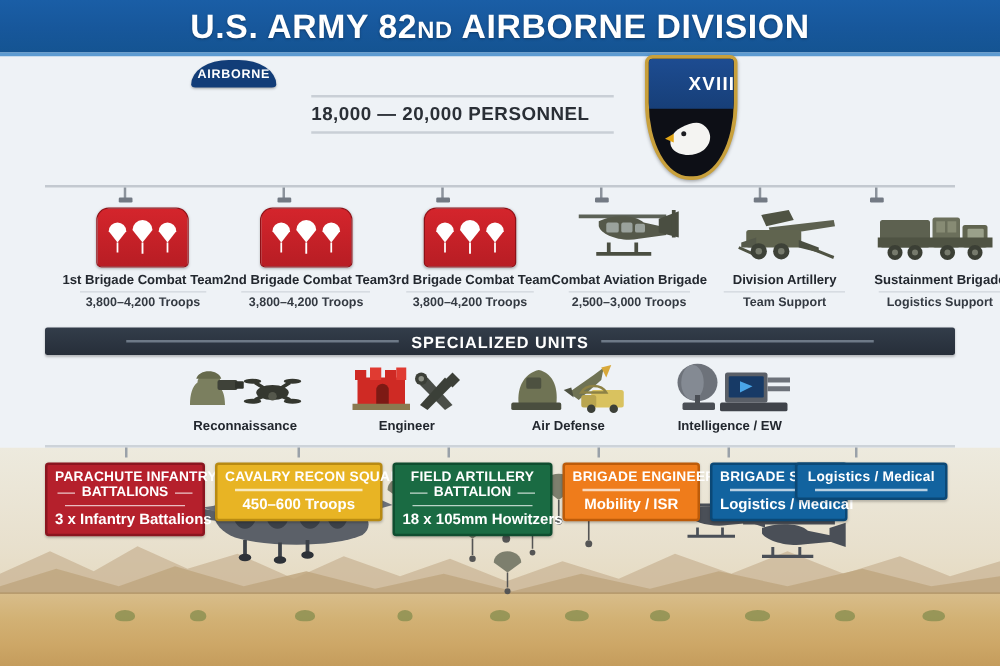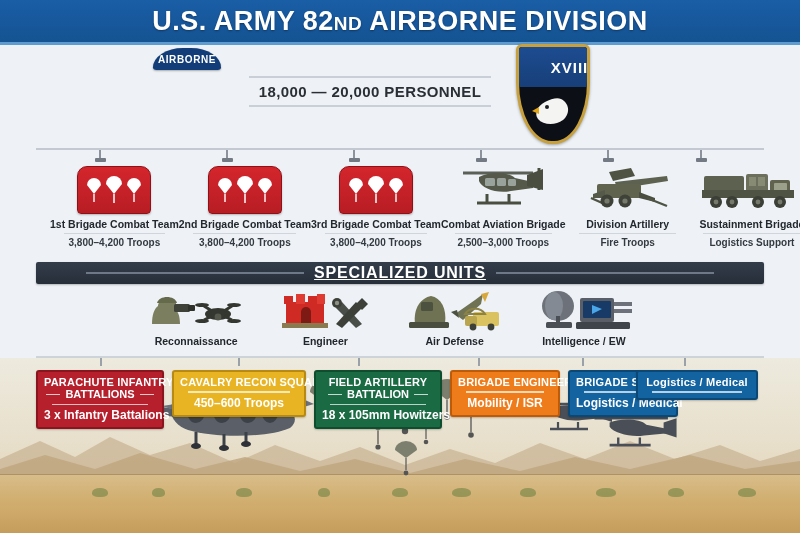--- a/index.html
+++ b/index.html
@@ -47,21 +47,21 @@
 
   .patch18{position:absolute;left:516px;top:44px;width:74px;height:100px;}
   .shield18{position:absolute;inset:0;background:#0d0f16;border:3px solid #c8a03c;
     border-radius:6px 6px 48% 48%/6px 6px 62% 62%;overflow:hidden;box-shadow:0 1px 3px rgba(0,0,0,.35);}
   .top18{position:absolute;left:0;right:0;top:0;height:40px;background:linear-gradient(#1d4c91,#173f78);
     display:flex;align-items:center;justify-content:center;}
   .top18 span{color:#fff;font-size:15px;font-weight:bold;letter-spacing:1px;margin-left:33px;}
   .eagle{position:absolute;left:50%;top:46px;transform:translateX(-50%);width:44px;height:34px;}
 
   
-  .personnel{position:absolute;left:249px;top:76px;width:242px;text-align:center;}
+  .personnel{position:absolute;left:249px;top:76px;width:242px;text-align:left;}
   .personnel .rule{height:2px;background:#c9cfd6;}
   .personnel .val{padding:5px 0;font-size:15px;font-weight:bold;color:#2a2f36;letter-spacing:.4px;}
 
   
   .bus{position:absolute;left:36px;top:148px;width:728px;height:2px;background:#c3c9d0;}
   .stub{position:absolute;width:2px;height:9px;background:#8c939c;top:150px;}
   .stubcap{position:absolute;width:11px;height:4px;background:#737a84;border-radius:1px;top:158px;}
 
   .brigades{position:absolute;left:18px;top:162px;width:764px;display:flex;margin-left:32px;}
   .brig{flex:1;display:flex;flex-direction:column;align-items:center;}
@@ -72,21 +72,21 @@
 
   .pcard{width:72px;height:46px;background:linear-gradient(#d4252c,#b81d24);
     border:1.5px solid #8e1117;border-radius:10px 10px 4px 4px;
     display:flex;align-items:center;justify-content:center;gap:3px;box-shadow:0 1px 2px rgba(0,0,0,.25);}
 
   
   .specband{position:absolute;left:36px;top:262px;width:728px;height:22px;
     background:linear-gradient(#333d4a,#262e39);border-radius:2px;
     display:flex;align-items:center;justify-content:center;gap:10px;box-shadow:0 1px 2px rgba(0,0,0,.25);}
   .specband .ln{height:2px;background:#6d7987;width:218px;}
-  .specband .tl{color:#fff;font-size:16px;font-weight:bold;letter-spacing:.8px;white-space:nowrap;text-decoration:underline;}
+  .specband .tl{color:#fff;font-size:13px;font-weight:bold;letter-spacing:.8px;white-space:nowrap;}
 
   .specrow{position:absolute;left:140px;top:290px;width:500px;display:flex;gap:17px;}
   .spec{flex:1;display:flex;flex-direction:column;align-items:center;}
   .spec .art{height:42px;display:flex;align-items:flex-end;justify-content:center;}
   .spec .nm{font-size:10.5px;font-weight:bold;color:#22272e;margin-top:3px;white-space:nowrap;}
 
   
   .bus2{position:absolute;left:36px;top:356px;width:728px;height:2px;background:#cdd3d9;}
   .stub2{position:absolute;width:2px;height:8px;background:#9aa1a9;top:358px;}
 
@@ -361,21 +361,21 @@
           <path d="M54,28 L70,34 L70,38 L54,34 Z" fill="#4a4e41"></path>
           <path d="M6,34 L24,42 M62,34 L82,42" stroke="#4f5343" stroke-width="2.4"></path>
           <circle cx="22" cy="37" r="6.5" fill="#3e4238"></circle>
             <circle cx="22" cy="37" r="2.6" fill="#767a6c"></circle>
           <circle cx="40" cy="37" r="6.5" fill="#3e4238"></circle>
             <circle cx="40" cy="37" r="2.6" fill="#767a6c"></circle>
         </svg>
       </div>
       <div class="nm">Division Artillery</div>
       <div class="sep"></div>
-      <div class="sub">Fire Troops</div>
+      <div class="sub">Team Support</div>
     </div>
 
     <div class="brig">
       <div class="art">
         <svg width="100" height="50" viewBox="0 0 100 50">
           <rect x="2" y="12" width="40" height="22" rx="2" fill="#5d6150"></rect>
           <rect x="44" y="10" width="22" height="24" rx="2" fill="#6b6f5b"></rect>
           <rect x="47" y="13" width="7" height="9" fill="#878b74"></rect>
           <rect x="56" y="13" width="7" height="9" fill="#878b74"></rect>
           <rect x="68" y="16" width="20" height="18" rx="2" fill="#60644f"></rect>

